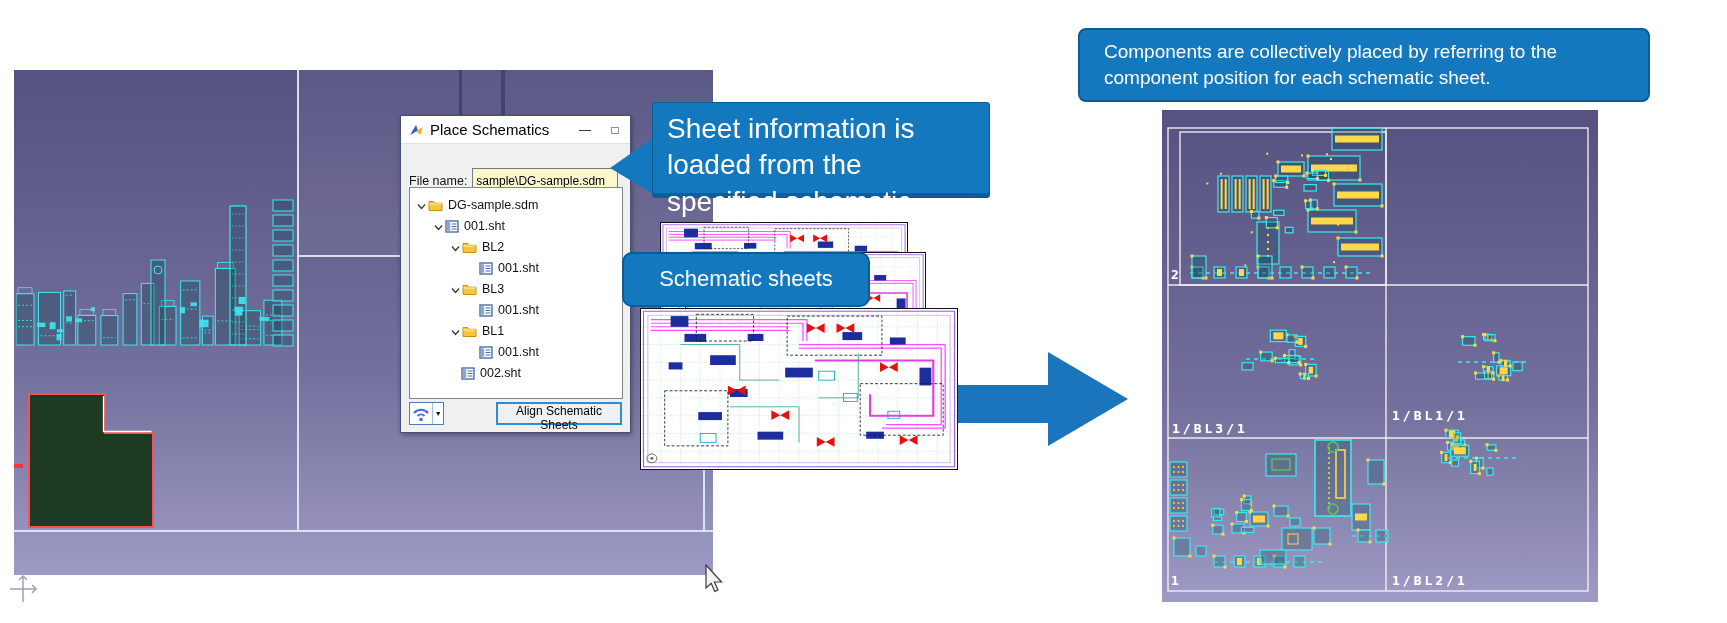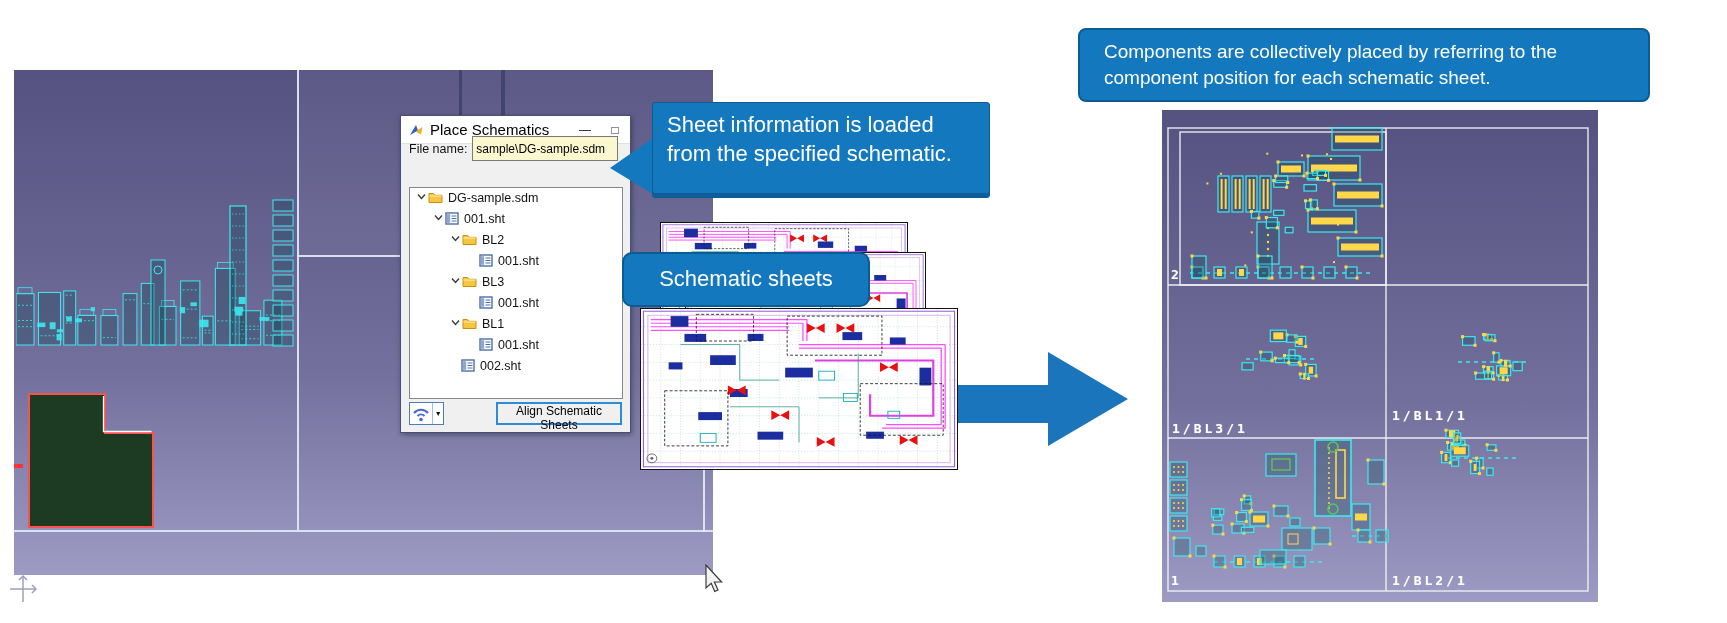--- a/index.html
+++ b/index.html
@@ -18,46 +18,46 @@
   .vpline{position:absolute;background:#dfeaf8;opacity:.92}
   .navstub{position:absolute;background:#3f4570}
 
   
   #dlg{position:absolute;left:400px;top:115px;width:231px;height:318px;background:#f0f0f0;
        border:1px solid #44507a;box-shadow:1px 2px 5px rgba(0,0,0,.35);z-index:30;font-size:12.5px;color:#111}
   #dlg .tbar{position:absolute;left:0;top:0;right:0;height:28px;background:#fff;display:flex;align-items:center;border-bottom:1px solid #e2e2e2}
   #dlg .tbar .ic{margin:0 6px 0 7px;display:flex}
   #dlg .tbar .cap{flex:1;font-size:15px;color:#000}
   #dlg .tbar .wbtn{width:30px;text-align:center;font-size:12px;color:#222;cursor:default}
-  .filerow{position:absolute;left:8px;top:20px;right:6px;display:flex;align-items:center}
+  .filerow{position:absolute;left:8px;top:52px;right:6px;display:flex;align-items:center}
   .filerow label{margin-right:5px}
   .filerow input{width:146px;height:25px;background:var(--field_yellow);border:1px solid #7a7a7a;
                  font-family:"Liberation Sans",sans-serif;font-size:12px;padding:0 3px;color:#000}
   #tree{position:absolute;left:8px;top:71px;width:214px;height:212px;background:#fff;border:1px solid #828790;overflow:hidden;padding-top:3px}
-  .trow{height:21px;display:flex;align-items:flex-start;white-space:nowrap}
+  .trow{height:21px;display:flex;align-items:flex-end;white-space:nowrap}
   .trow .chev{width:14px;display:inline-flex;justify-content:center}
   .trow .ticon{display:inline-flex;margin-right:5px}
   .btnrow{position:absolute;left:8px;bottom:7px;right:8px;height:23px}
   #wifi-btn{position:absolute;left:0;top:0;width:35px;height:23px;background:#fdfdfd;border:1px solid #4a7ebb;display:flex;align-items:center}
   #wifi-btn .sep{width:1px;height:100%;background:#9cc0e0;margin-left:1px}
   #wifi-btn .arr{width:10px;font-size:7px;color:#111;text-align:center}
   #align-btn{position:absolute;right:0;top:0;width:126px;height:23px;background:#f0f0f0;border:2px solid #2e8bd4;
              font-family:"Liberation Sans",sans-serif;font-size:12px;color:#000;padding:0}
 
   
   .sheet{position:absolute;background:#fff;border:1.4px solid #111}
   .sheet svg{display:block;width:100%;height:100%}
   #sheet1{left:660px;top:222px;width:248px;height:130px;z-index:40}
   #sheet2{left:685px;top:252px;width:241px;height:126px;z-index:41}
   #sheet3{left:640px;top:308px;width:318px;height:162px;z-index:42}
 
   
   .callout{position:absolute;background:var(--callout_blue);color:#fff;z-index:50}
   #co-sheetinfo{left:652px;top:102px;width:338px;height:96px;border:1px solid var(--callout_border);
-                border-radius:3px;padding:8px 14px;font-size:22px;line-height:1.3;box-shadow:inset 0 -4px 0 rgba(0,0,30,.22)}
+                border-radius:3px;padding:8px 14px;font-size:28px;line-height:1.3;box-shadow:inset 0 -4px 0 rgba(0,0,30,.22)}
   #co-tail{position:absolute;left:610px;top:130px;z-index:49}
   #co-sheets{left:622px;top:252px;width:248px;height:55px;border:2px solid var(--callout_border);
              border-radius:10px;font-size:22px;text-align:center;line-height:50px;z-index:55}
   #co-components{left:1078px;top:28px;width:572px;height:74px;border:2px solid var(--callout_border);
                  border-radius:8px;padding:9px 24px;font-size:19px;line-height:1.35;z-index:20}
 
   
   .qlabel{position:absolute;color:#fff;font-family:"DejaVu Sans Mono",monospace;font-size:13px;
           font-weight:bold;letter-spacing:3px;z-index:12;text-shadow:0 0 1px rgba(255,255,255,.4)}
 

